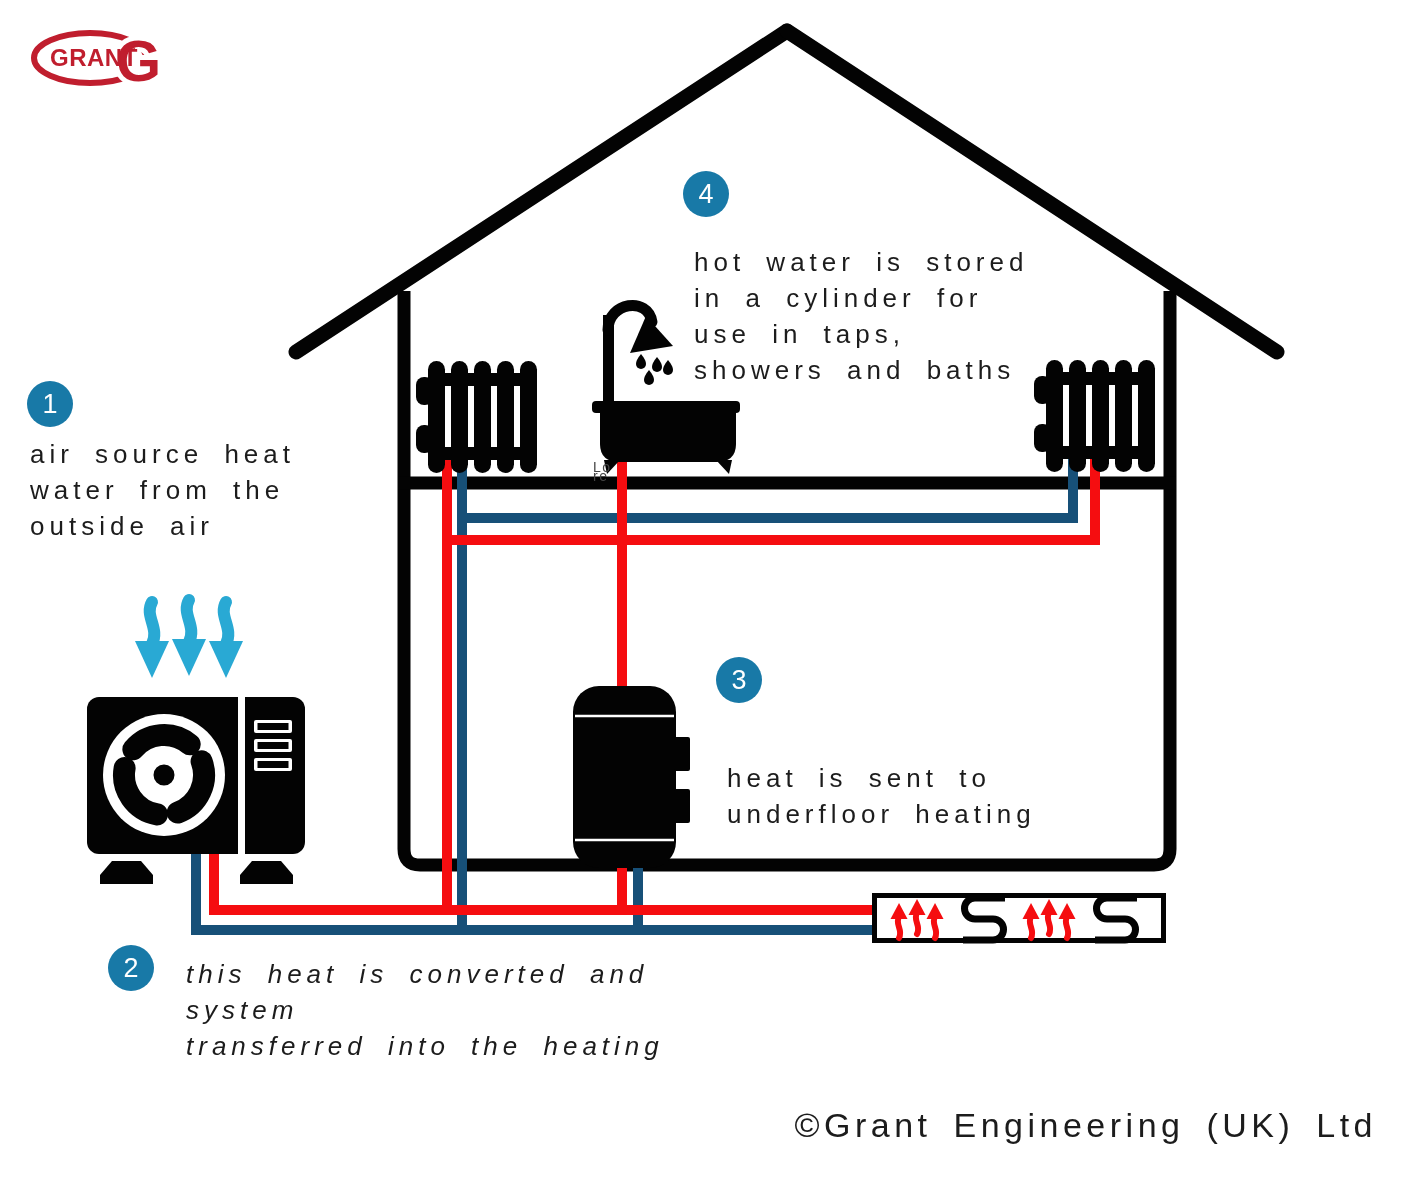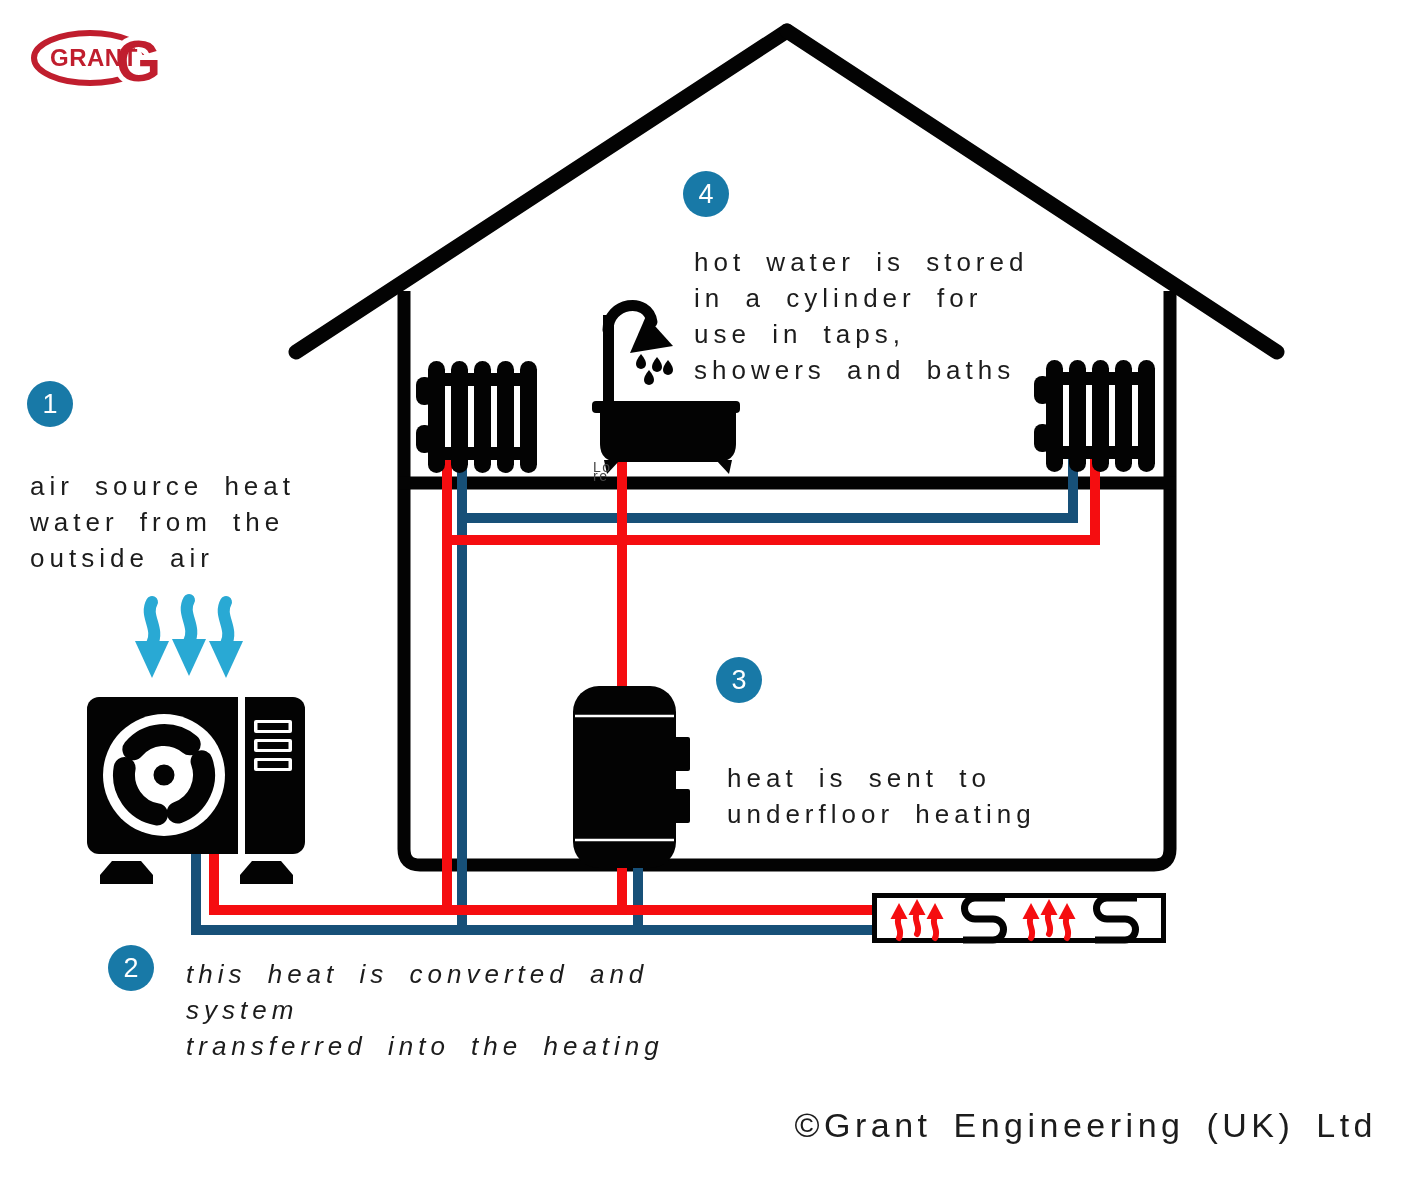--- a/index.html
+++ b/index.html
@@ -174,21 +174,21 @@
 <svg class="logo-wrap" width="170" height="74" viewBox="0 0 170 74">
   <ellipse cx="66" cy="34" rx="56" ry="25" fill="none" stroke="var(--logo-red)" stroke-width="6"></ellipse>
   <text x="92" y="57" font-size="58" class="logo-g">G</text>
   <text x="26" y="42" font-size="24" class="logo-brand">GRANT</text>
   <text x="100" y="27" font-size="9" class="logo-uk">UK</text>
 </svg>
 
 <div class="badge" style="left:27px;top:381px;">
   <span>1</span>
 </div>
-<div class="step-text" style="left:30px;top:436px;margin-top:32px;">
+<div class="step-text" style="left:30px;top:436px;">
   <div>air source heat</div>
   <div>water from the</div>
   <div>outside air</div>
 </div>
 
 <div class="badge" style="left:108px;top:945px;">
   <span>2</span>
 </div>
 <div class="step-text" style="left:186px;top:956px;font-style:italic;">
   <div>this heat is converted and</div>

